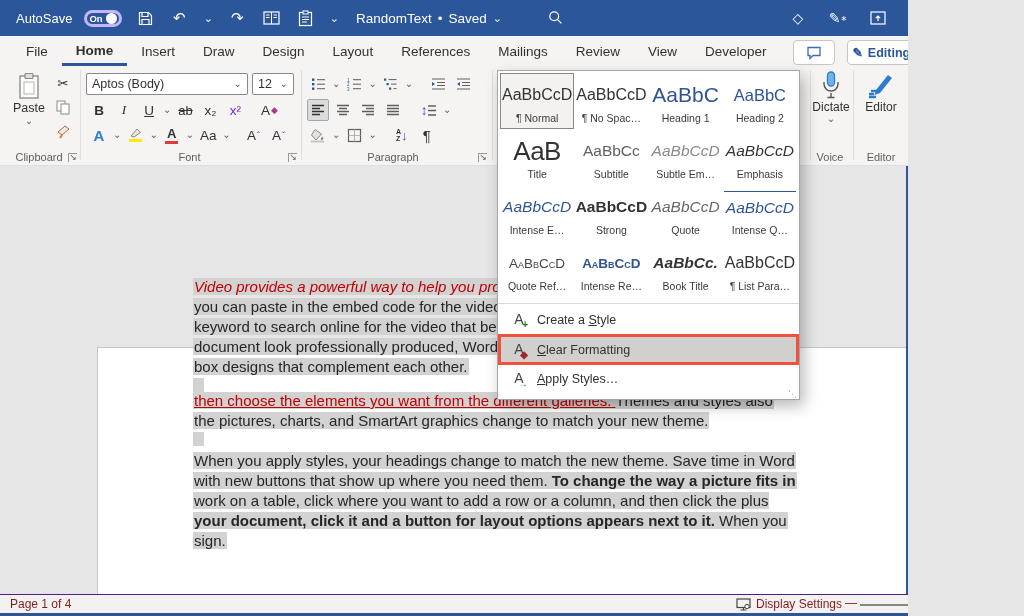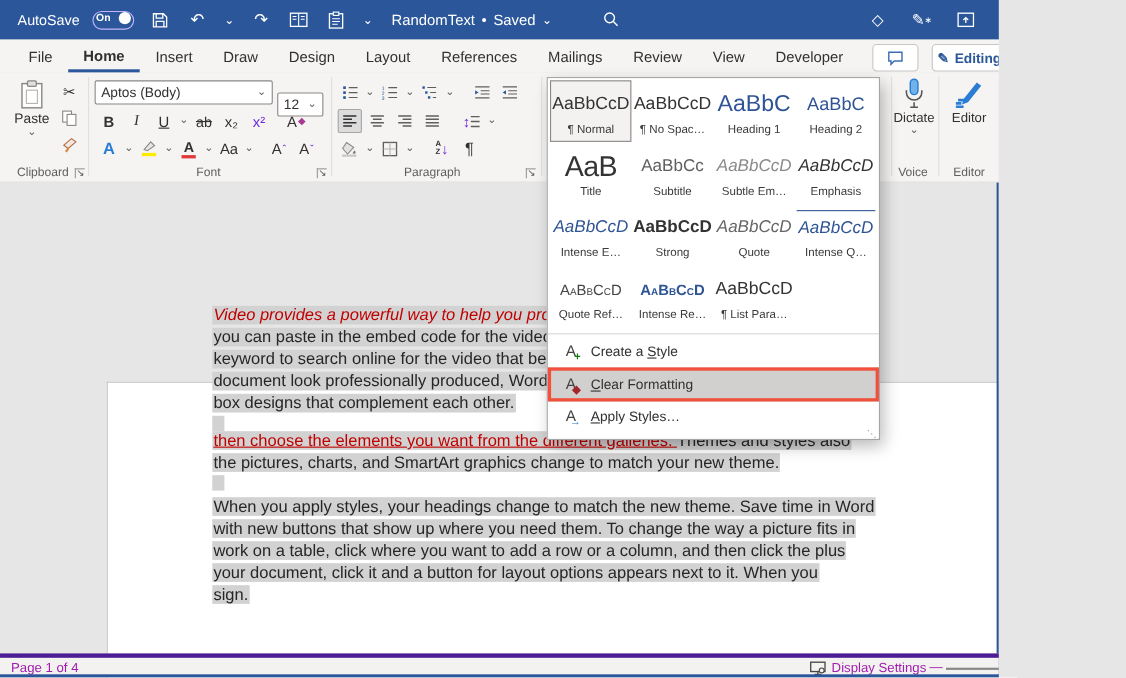--- a/index.html
+++ b/index.html
@@ -4,21 +4,21 @@
 <style>
   *{box-sizing:border-box;margin:0;padding:0}
   html,body{width:1024px;height:616px;overflow:hidden}
   body{font-family:"Liberation Sans",sans-serif;background:#e6e6e6;position:relative}
   #app{position:absolute;inset:0;width:908px;height:616px;overflow:hidden}
 
   
   .titlebar{position:absolute;left:0;top:0;width:1024px;height:36px;background:#2b579a;display:flex;align-items:center;color:#fff}
   .tb-left{display:flex;align-items:center;gap:12px;padding-left:16px}
   .autosave-lbl{font-size:13px}
-  .toggle{width:38px;height:17px;border:1px solid #c4b5fd;border-radius:9px;display:flex;align-items:flex-start;padding:0 2px;gap:3px}
+  .toggle{width:38px;height:17px;border:3px solid #c4b5fd;border-radius:9px;display:flex;align-items:flex-start;padding:0 2px;gap:3px}
   .toggle .on-txt{font-size:9.5px;font-weight:bold}
   .toggle .knob{width:11px;height:11px;border-radius:50%;background:#fff;margin-left:auto}
   .tb-ic{width:22px;height:22px;display:flex;align-items:center;justify-content:center;font-size:15px;color:#fff}
   .tb-chev{font-size:11px;width:12px}
   .tb-title{position:absolute;left:356px;top:0;height:36px;display:flex;align-items:center;gap:6px;font-size:13.5px;color:#fff}
   .tb-search{position:absolute;left:548px;top:10px}
   .tb-right{position:absolute;right:6px;top:0;height:36px;display:flex;align-items:center}
   .tb-right .tb-ic{width:40px;height:36px;font-size:14px}
 
   
@@ -87,27 +87,27 @@
   .grip{position:absolute;right:2px;bottom:0;font-size:9px;color:#a0a0a0}
 
   
   .docarea{position:absolute;left:0;top:166px;width:1024px;height:428px;background:#e6e6e6}
   .page{position:absolute;left:97px;top:181px;width:811px;height:433px;background:#fff;border:1px solid #c6c6c6;border-bottom:none}
   .doc-text{position:absolute;left:193px;top:277px;width:660px;z-index:5}
   .dline{height:20px;line-height:20px;white-space:nowrap;font-size:15px;color:#262626}
   .dsel{background:#d2d2d2;padding:0 1px}
   .run.ri{color:#c00000;font-style:italic}
   .run.ru{color:#c00000;text-decoration:underline}
-  .run.b{font-weight:400}
+  .run.b{font-weight:700}
   .dgap{position:relative}
   .selblock{display:inline-block;width:11px;height:14px;background:#d2d2d2;margin-top:1px}
   .edge-right{position:absolute;right:0;top:166px;width:2px;height:447px;background:#2b579a}
 
   
-  .statusbar{position:absolute;left:0;top:594px;width:1024px;height:19px;background:#f3f2f1;border-top:4px solid #4c1d95;font-size:12px;color:#a21caf;z-index:60}
+  .statusbar{position:absolute;left:0;top:594px;width:1024px;height:19px;background:#f3f2f1;border-top:1px solid #4c1d95;font-size:12px;color:#7f1d1d;z-index:60}
   .sb-page{position:absolute;left:10px;top:2px}
   .sb-disp{position:absolute;left:736px;top:2px;display:flex;align-items:center;gap:5px}
   .sb-minus{position:absolute;left:845px;top:1px;font-size:12px}
   .sb-track{position:absolute;left:860px;top:9px;width:118px;height:1.5px;background:#8a8886}
   .sb-thumb{position:absolute;left:913px;top:4px;width:5px;height:11px;background:#605e5c}
   .sb-plus{position:absolute;left:988px;top:2px}
   .sb-zoom{position:absolute;left:1000px;top:2px}
   .bottom-strip{position:absolute;left:0;top:613px;width:1024px;height:3px;background:#2b579a;z-index:61}
   svg{display:block}
   u{text-underline-offset:1px}
@@ -246,21 +246,21 @@
       </span>
     </div>
     <div class="grp-label" style="left:0;width:78px">Clipboard</div>
     <div class="launcher" style="left:68px">↘</div>
     <div class="vdiv" style="left:80px"></div>
 
     <div class="combo" style="left:86px;top:7px;width:162px">
       <span>Aptos (Body)</span>
       <span class="chev">⌄</span>
     </div>
-    <div class="combo" style="left:252px;top:18px;width:42px">
+    <div class="combo" style="left:252px;top:7px;width:42px">
       <span>12</span>
       <span class="chev">⌄</span>
     </div>
     <div class="f-row" style="left:88px;top:33px">
       <span class="rbtn" style="font-weight:700">B</span>
       <span class="rbtn" style="font-style:italic;font-family:'Liberation Serif',serif">I</span>
       <span class="rbtn u-line">U</span>
       <span class="chev">⌄</span>
       <span class="rbtn ab-strike">ab</span>
       <span class="rbtn">x₂</span>
@@ -513,20 +513,24 @@
         </div>
         <div class="gcell">
           <div class="gsample s-subtle-ref">AaBbCcD</div>
           <div class="gname">Quote Ref…</div>
         </div>
         <div class="gcell">
           <div class="gsample s-intense-ref">AaBbCcD</div>
           <div class="gname">Intense Re…</div>
         </div>
         <div class="gcell">
+          <div class="gsample s-book">AaBbCc.</div>
+          <div class="gname">Book Title</div>
+        </div>
+        <div class="gcell">
           <div class="gsample s-normal">AaBbCcD</div>
           <div class="gname">¶ List Para…</div>
         </div>
       </div>
     <div class="msep"></div>
     <div>
         <div class="mrow">
           <span class="micon">
             <span class="mA">A</span>
             <span class="msub" style="color: rgb(16, 124, 16);">+</span>

